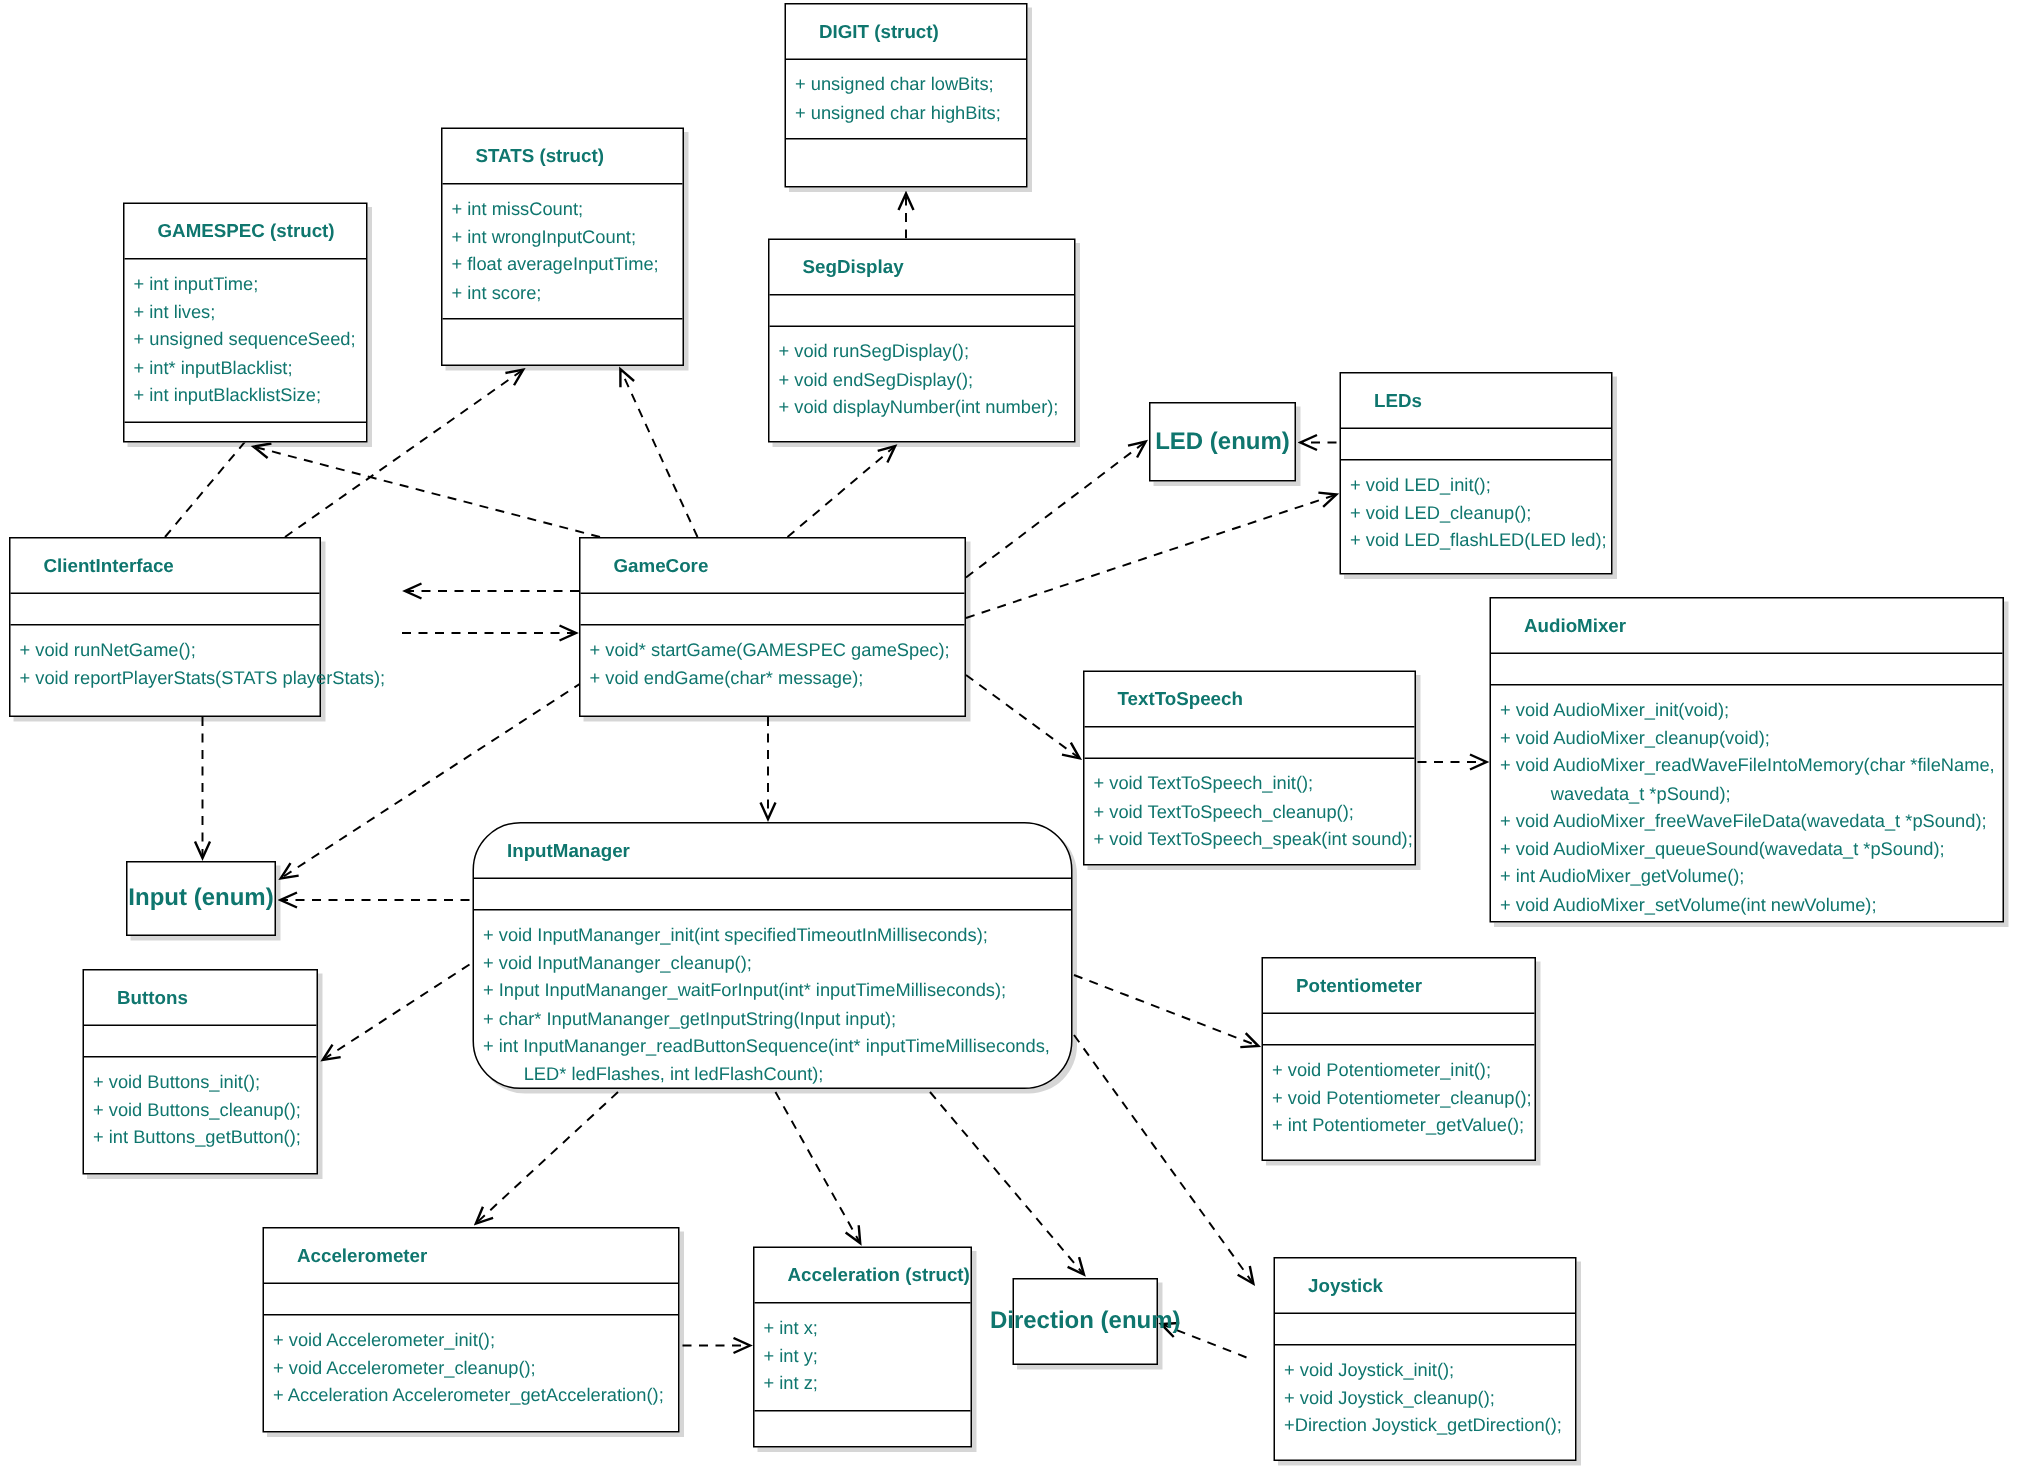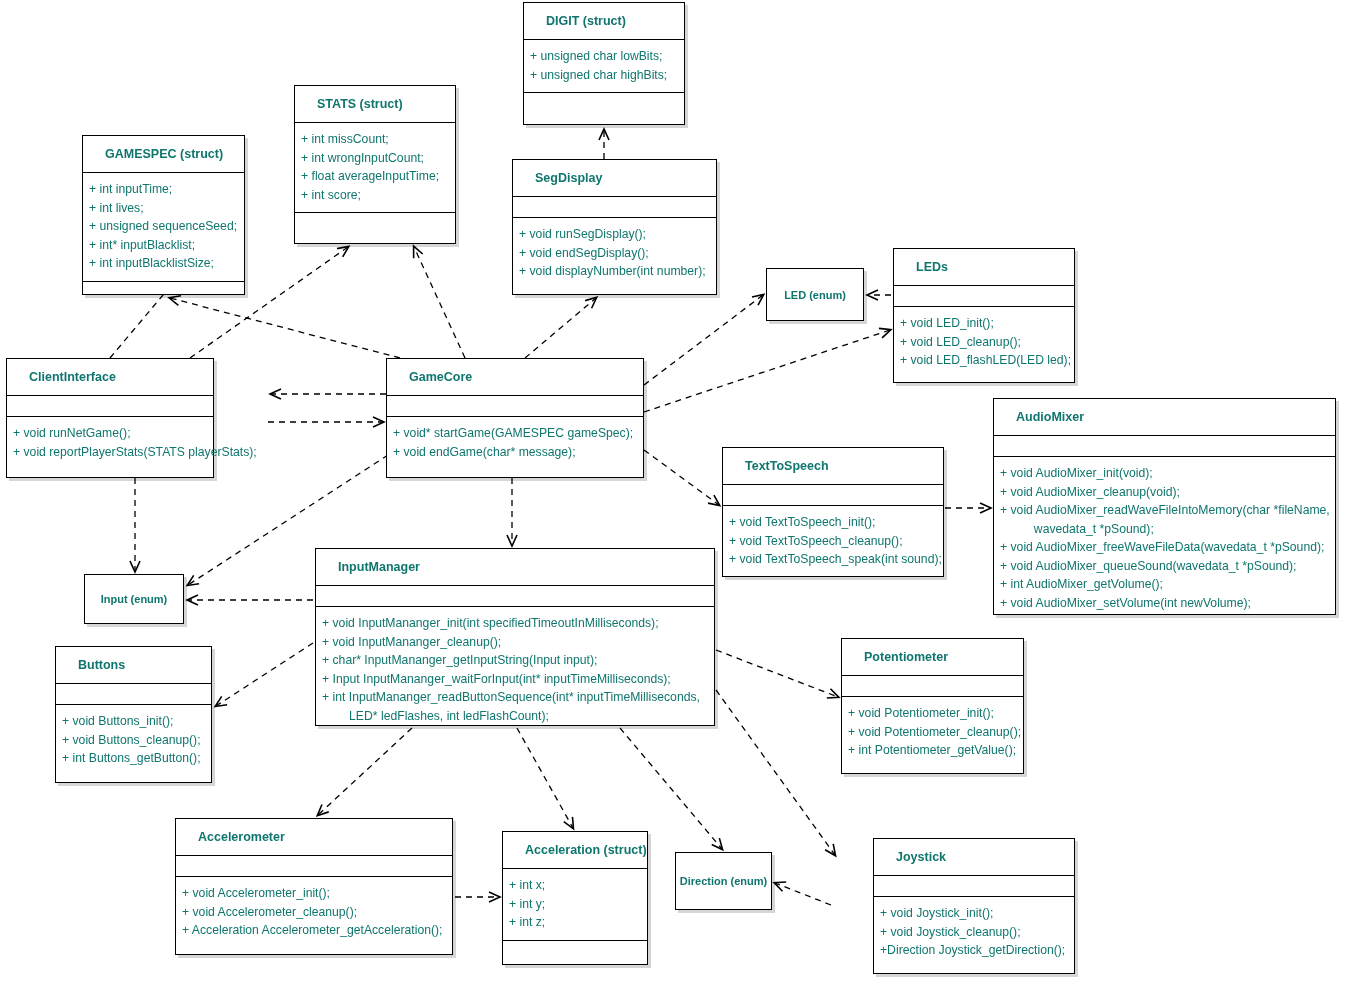--- a/index.html
+++ b/index.html
@@ -8,21 +8,21 @@
   #edges{position:absolute;left:0;top:0;width:1345px;height:986px;}
   .uml{position:absolute;box-sizing:border-box;border:1.6px solid #000;background:#ffffff;
        box-shadow:3px 3px 0 rgba(0,0,0,0.16);}
   .uml .title{font-weight:bold;font-size:12.5px;color:#0f766e;
        padding:11px 0 11px 22px;line-height:14px;white-space:nowrap;}
   .uml .sep{border-top:1.6px solid #000;}
   .uml .attrs{padding:7px 0 8px 4px;}
   .uml .empty{height:20px;}
   .uml .row{font-size:12.2px;color:#0f766e;line-height:18.5px;white-space:pre;padding-left:2px;}
   .uml.simple .title{padding:0;display:flex;align-items:center;justify-content:center;height:100%;
-       font-size:11px;}
+       font-size:16px;}
   .uml .foot{height:22px;}
 </style>
 </head>
 <body>
 
 <div id="canvas">
   <svg id="edges" viewBox="0 0 1345 986" xmlns="http://www.w3.org/2000/svg">
       <defs>
         <marker id="openarrow" markerWidth="14" markerHeight="14" refX="11" refY="6" orient="auto" markerUnits="userSpaceOnUse">
           <path d="M1,1 L12,6 L1,11" fill="none" stroke="#000000" stroke-width="1.6"></path>
@@ -139,28 +139,28 @@
       <div class="sep empty"></div>
       <div class="sep attrs">
         <div class="row">+ void TextToSpeech_init();</div>
         <div class="row">+ void TextToSpeech_cleanup();</div>
         <div class="row">+ void TextToSpeech_speak(int sound);</div>
       </div>
     </div>
     <div class="uml simple" style="left: 84px; top: 574px; width: 100px; height: 50px;">
       <div class="title">Input (enum)</div>
     </div>
-    <div class="uml" style="left: 315px; top: 548px; width: 400px; height: 178px;">
+    <div class="uml" style="left: 315px; top: 548px; width: 400px; height: 178px; border-radius: 32px;">
       <div class="title">InputManager</div>
       <div class="sep empty"></div>
       <div class="sep attrs">
         <div class="row">+ void InputMananger_init(int specifiedTimeoutInMilliseconds);</div>
         <div class="row">+ void InputMananger_cleanup();</div>
+        <div class="row">+ Input InputMananger_waitForInput(int* inputTimeMilliseconds);</div>
         <div class="row">+ char* InputMananger_getInputString(Input input);</div>
-        <div class="row">+ Input InputMananger_waitForInput(int* inputTimeMilliseconds);</div>
         <div class="row">+ int InputMananger_readButtonSequence(int* inputTimeMilliseconds,</div>
         <div class="row">        LED* ledFlashes, int ledFlashCount);</div>
       </div>
     </div>
     <div class="uml" style="left: 841px; top: 638px; width: 183px; height: 136px;">
       <div class="title">Potentiometer</div>
       <div class="sep empty"></div>
       <div class="sep attrs">
         <div class="row">+ void Potentiometer_init();</div>
         <div class="row">+ void Potentiometer_cleanup();</div>
@@ -190,21 +190,21 @@
       <div class="sep attrs">
         <div class="row">+ int x;</div>
         <div class="row">+ int y;</div>
         <div class="row">+ int z;</div>
       </div>
       <div class="sep foot"></div>
     </div>
     <div class="uml simple" style="left: 675px; top: 852px; width: 97px; height: 58px;">
       <div class="title">Direction (enum)</div>
     </div>
-    <div class="uml" style="left: 873px; top: 838px; width: 202px; height: 136px;">
+    <div class="uml" style="left: 849px; top: 838px; width: 202px; height: 136px;">
       <div class="title">Joystick</div>
       <div class="sep empty"></div>
       <div class="sep attrs">
         <div class="row">+ void Joystick_init();</div>
         <div class="row">+ void Joystick_cleanup();</div>
         <div class="row">+Direction Joystick_getDirection();</div>
       </div>
     </div>
   </div>
 

